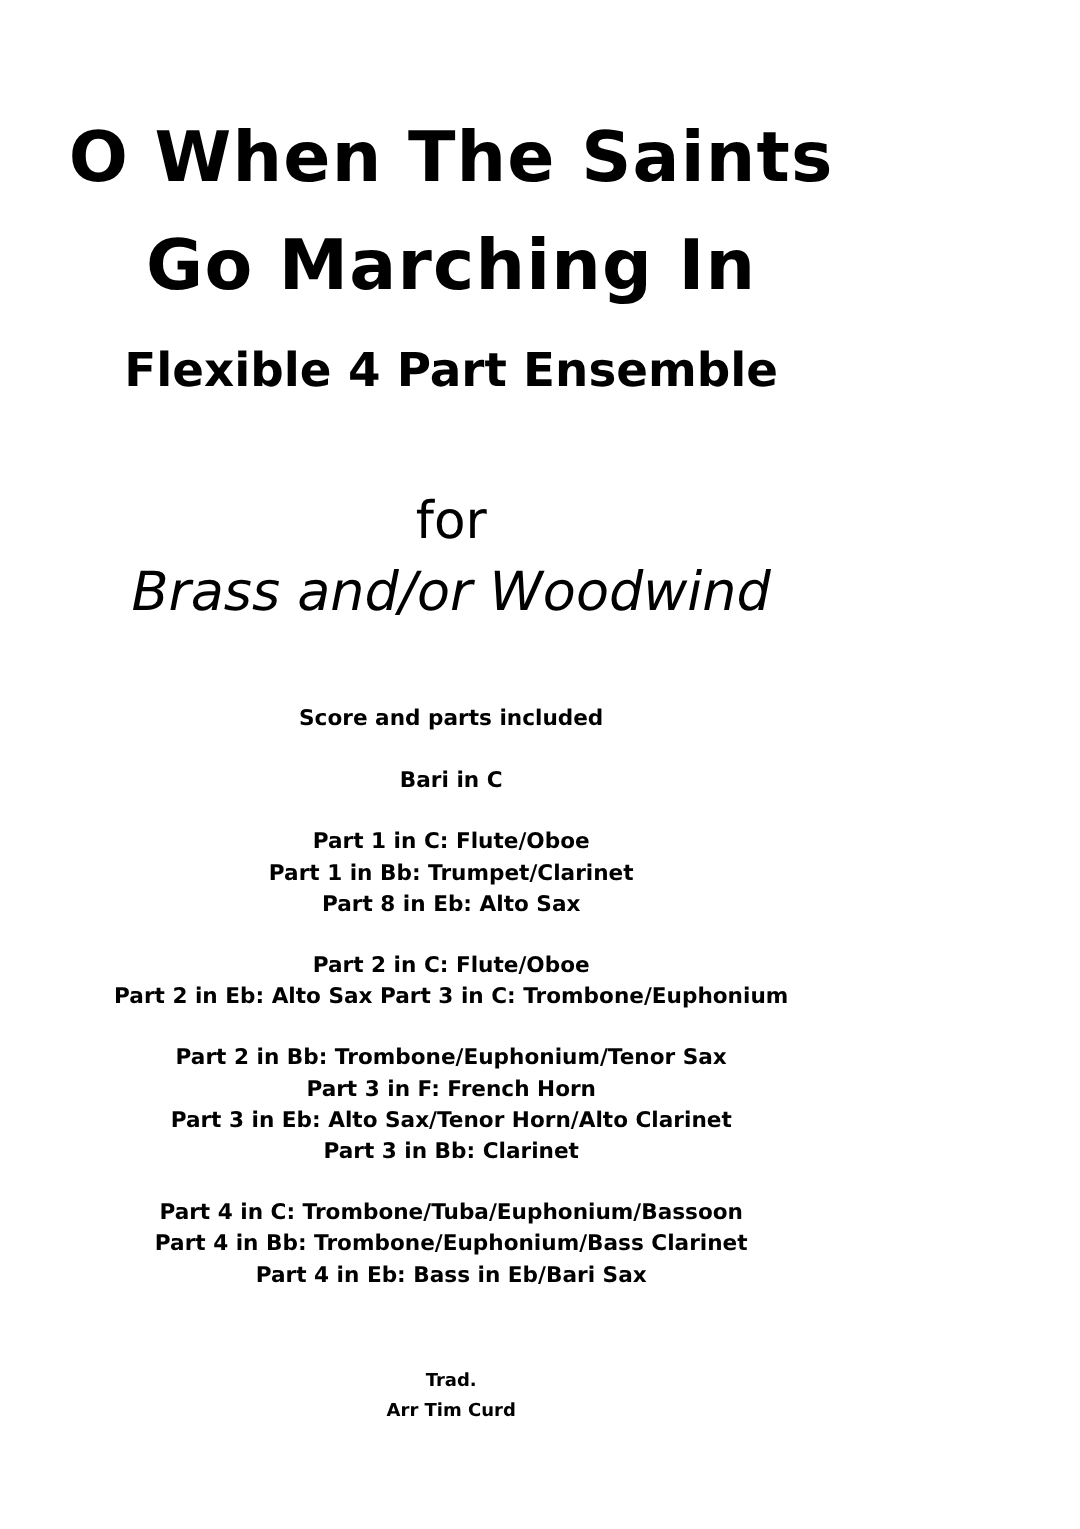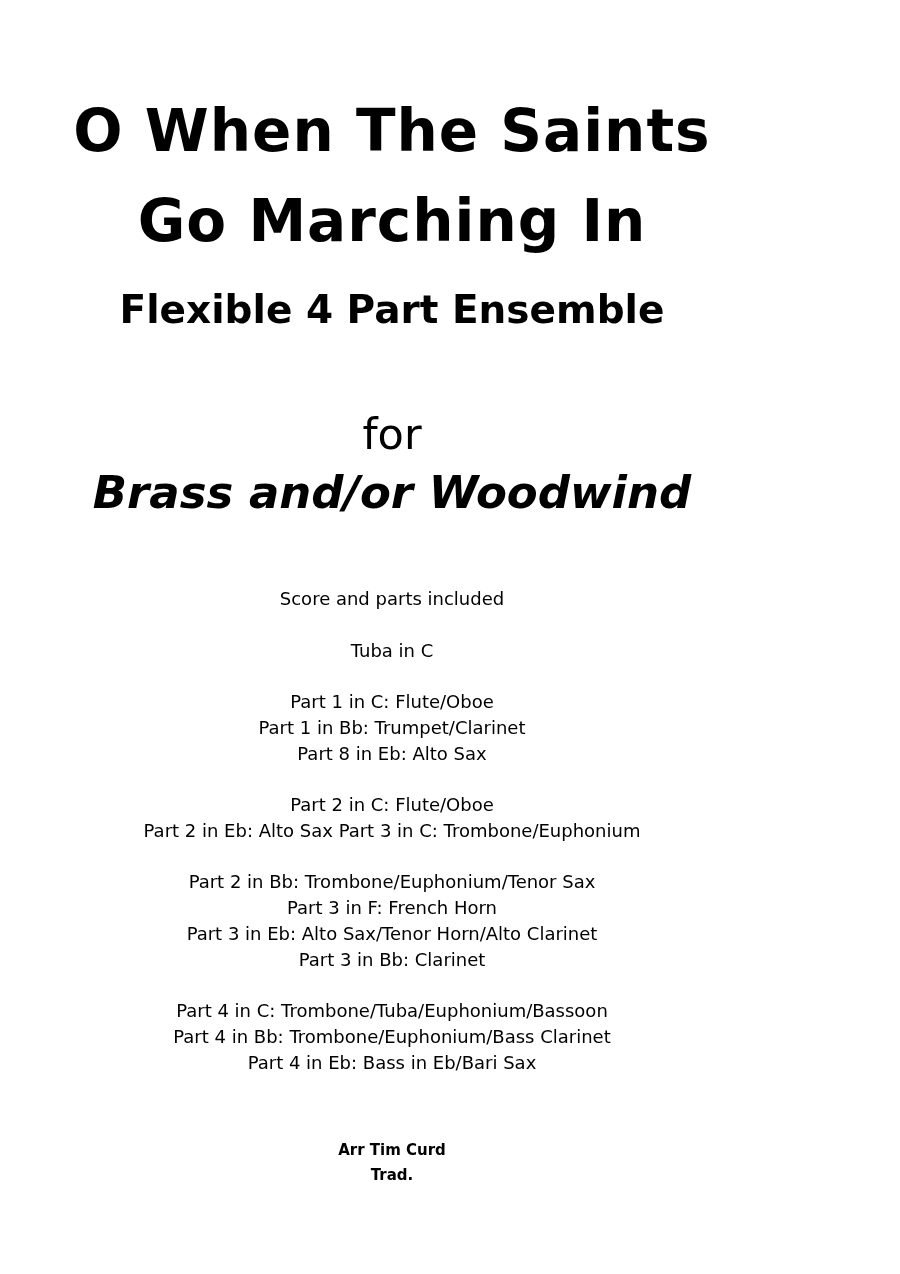--- a/index.html
+++ b/index.html
@@ -11,21 +11,20 @@
     font-family: "DejaVu Sans", sans-serif;
     color: #000000;
     overflow: hidden;
   }
   .page {
     width: 752px;
     height: 1274px;
     background: #ffffff;
     text-align: center;
     position: relative;
-    margin-left: 16px;
   }
   .title-block {
     padding-top: 86px;
   }
   .title-line {
     font-size: 58px;
     font-weight: 700;
     line-height: 90px;
     letter-spacing: 1px;
     white-space: nowrap;
@@ -40,28 +39,28 @@
   .for-line {
     margin-top: 74px;
     font-size: 43px;
     font-weight: 400;
     line-height: 52px;
   }
   .instrumentation {
     margin-top: 6px;
     font-size: 45px;
     font-style: italic;
-    font-weight: 700;
+    font-weight: 400;
     line-height: 54px;
     white-space: nowrap;
   }
   .body-block {
     margin-top: 66px;
     font-size: 18px;
-    font-weight: 400;
+    font-weight: 700;
     line-height: 26px;
   }
   .score-note { }
   .score-in { margin-top: 26px; }
   .part-group { margin-top: 25px; text-align: center; }
   .part-line { white-space: nowrap; }
   .credits {
     margin-top: 62px;
     font-size: 15px;
     font-weight: 700;
@@ -78,21 +77,21 @@
     <div class="title-line">Go Marching In</div>
   </div>
 
   <div class="subtitle">Flexible 4 Part Ensemble</div>
 
   <div class="for-line">for</div>
   <div class="instrumentation">Brass and/or Woodwind</div>
 
   <div class="body-block">
     <div class="score-note">Score and parts included</div>
-    <div class="score-in">Tuba in C</div>
+    <div class="score-in">Bari in C</div>
 
     <div class="part-group">
       <div class="part-line">Part 1 in C: Flute/Oboe</div>
       <div class="part-line">Part 1 in Bb: Trumpet/Clarinet</div>
       <div class="part-line">Part 8 in Eb: Alto Sax</div>
     </div>
 
     <div class="part-group">
       <div class="part-line">Part 2 in C: Flute/Oboe</div>
       <div class="part-line">Part 2 in Eb: Alto Sax Part 3 in C: Trombone/Euphonium</div>
@@ -106,17 +105,17 @@
     </div>
 
     <div class="part-group">
       <div class="part-line">Part 4 in C: Trombone/Tuba/Euphonium/Bassoon</div>
       <div class="part-line">Part 4 in Bb: Trombone/Euphonium/Bass Clarinet</div>
       <div class="part-line">Part 4 in Eb: Bass in Eb/Bari Sax</div>
     </div>
   </div>
 
   <div class="credits">
+    <div>Trad.</div>
     <div>Arr Tim Curd</div>
-    <div>Trad.</div>
   </div>
 
 </div>
 
 </body></html>

